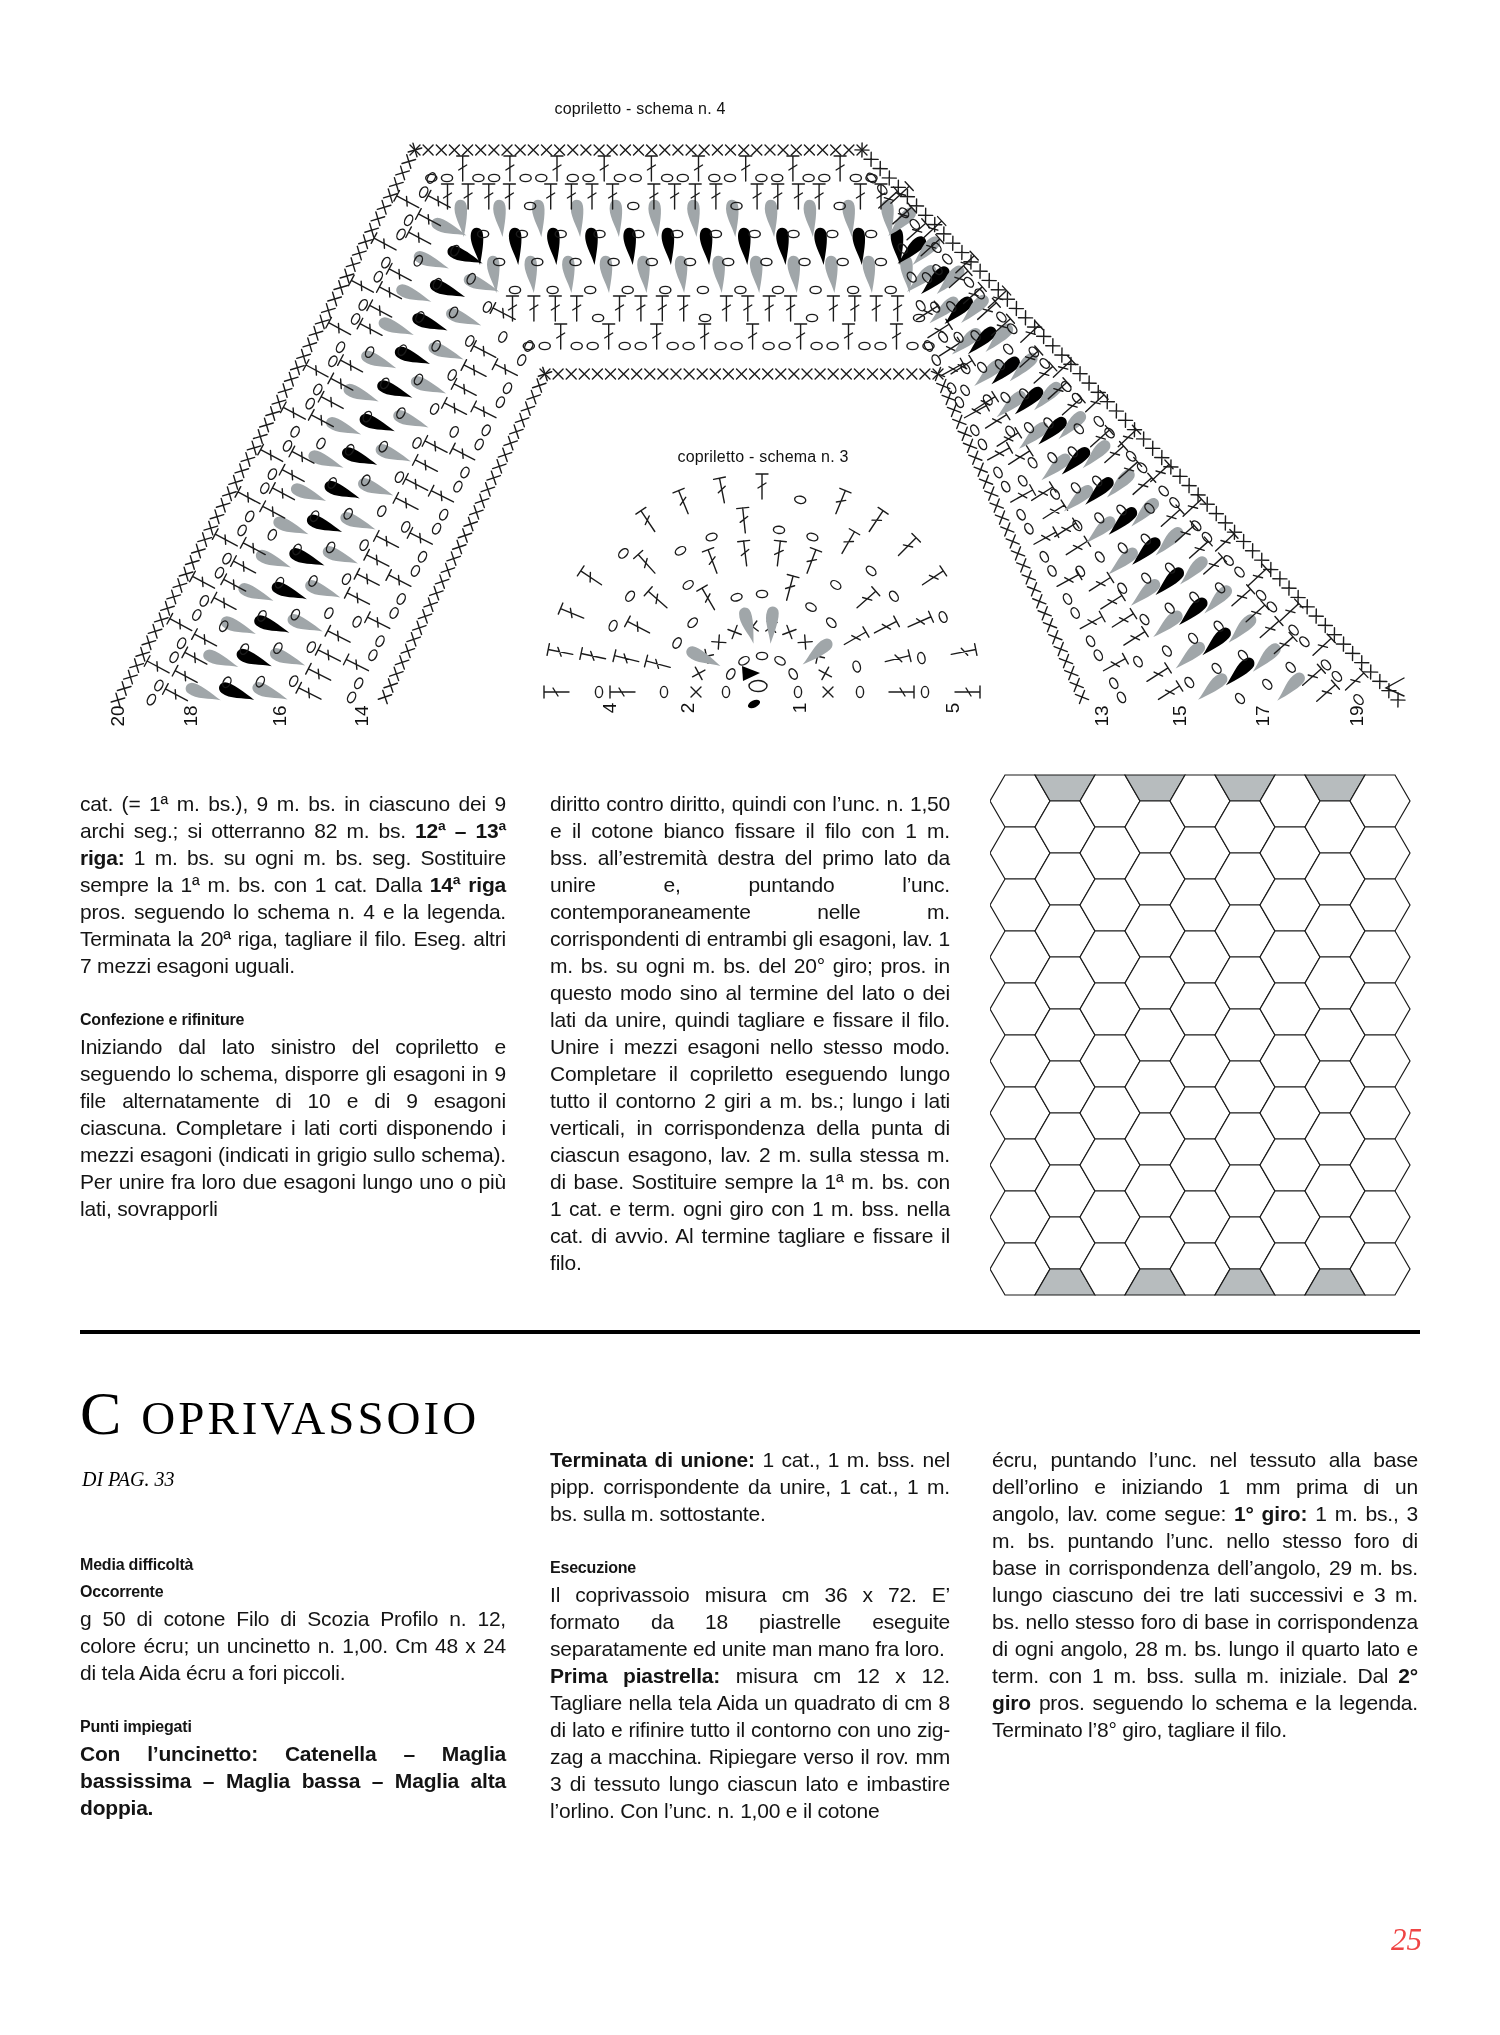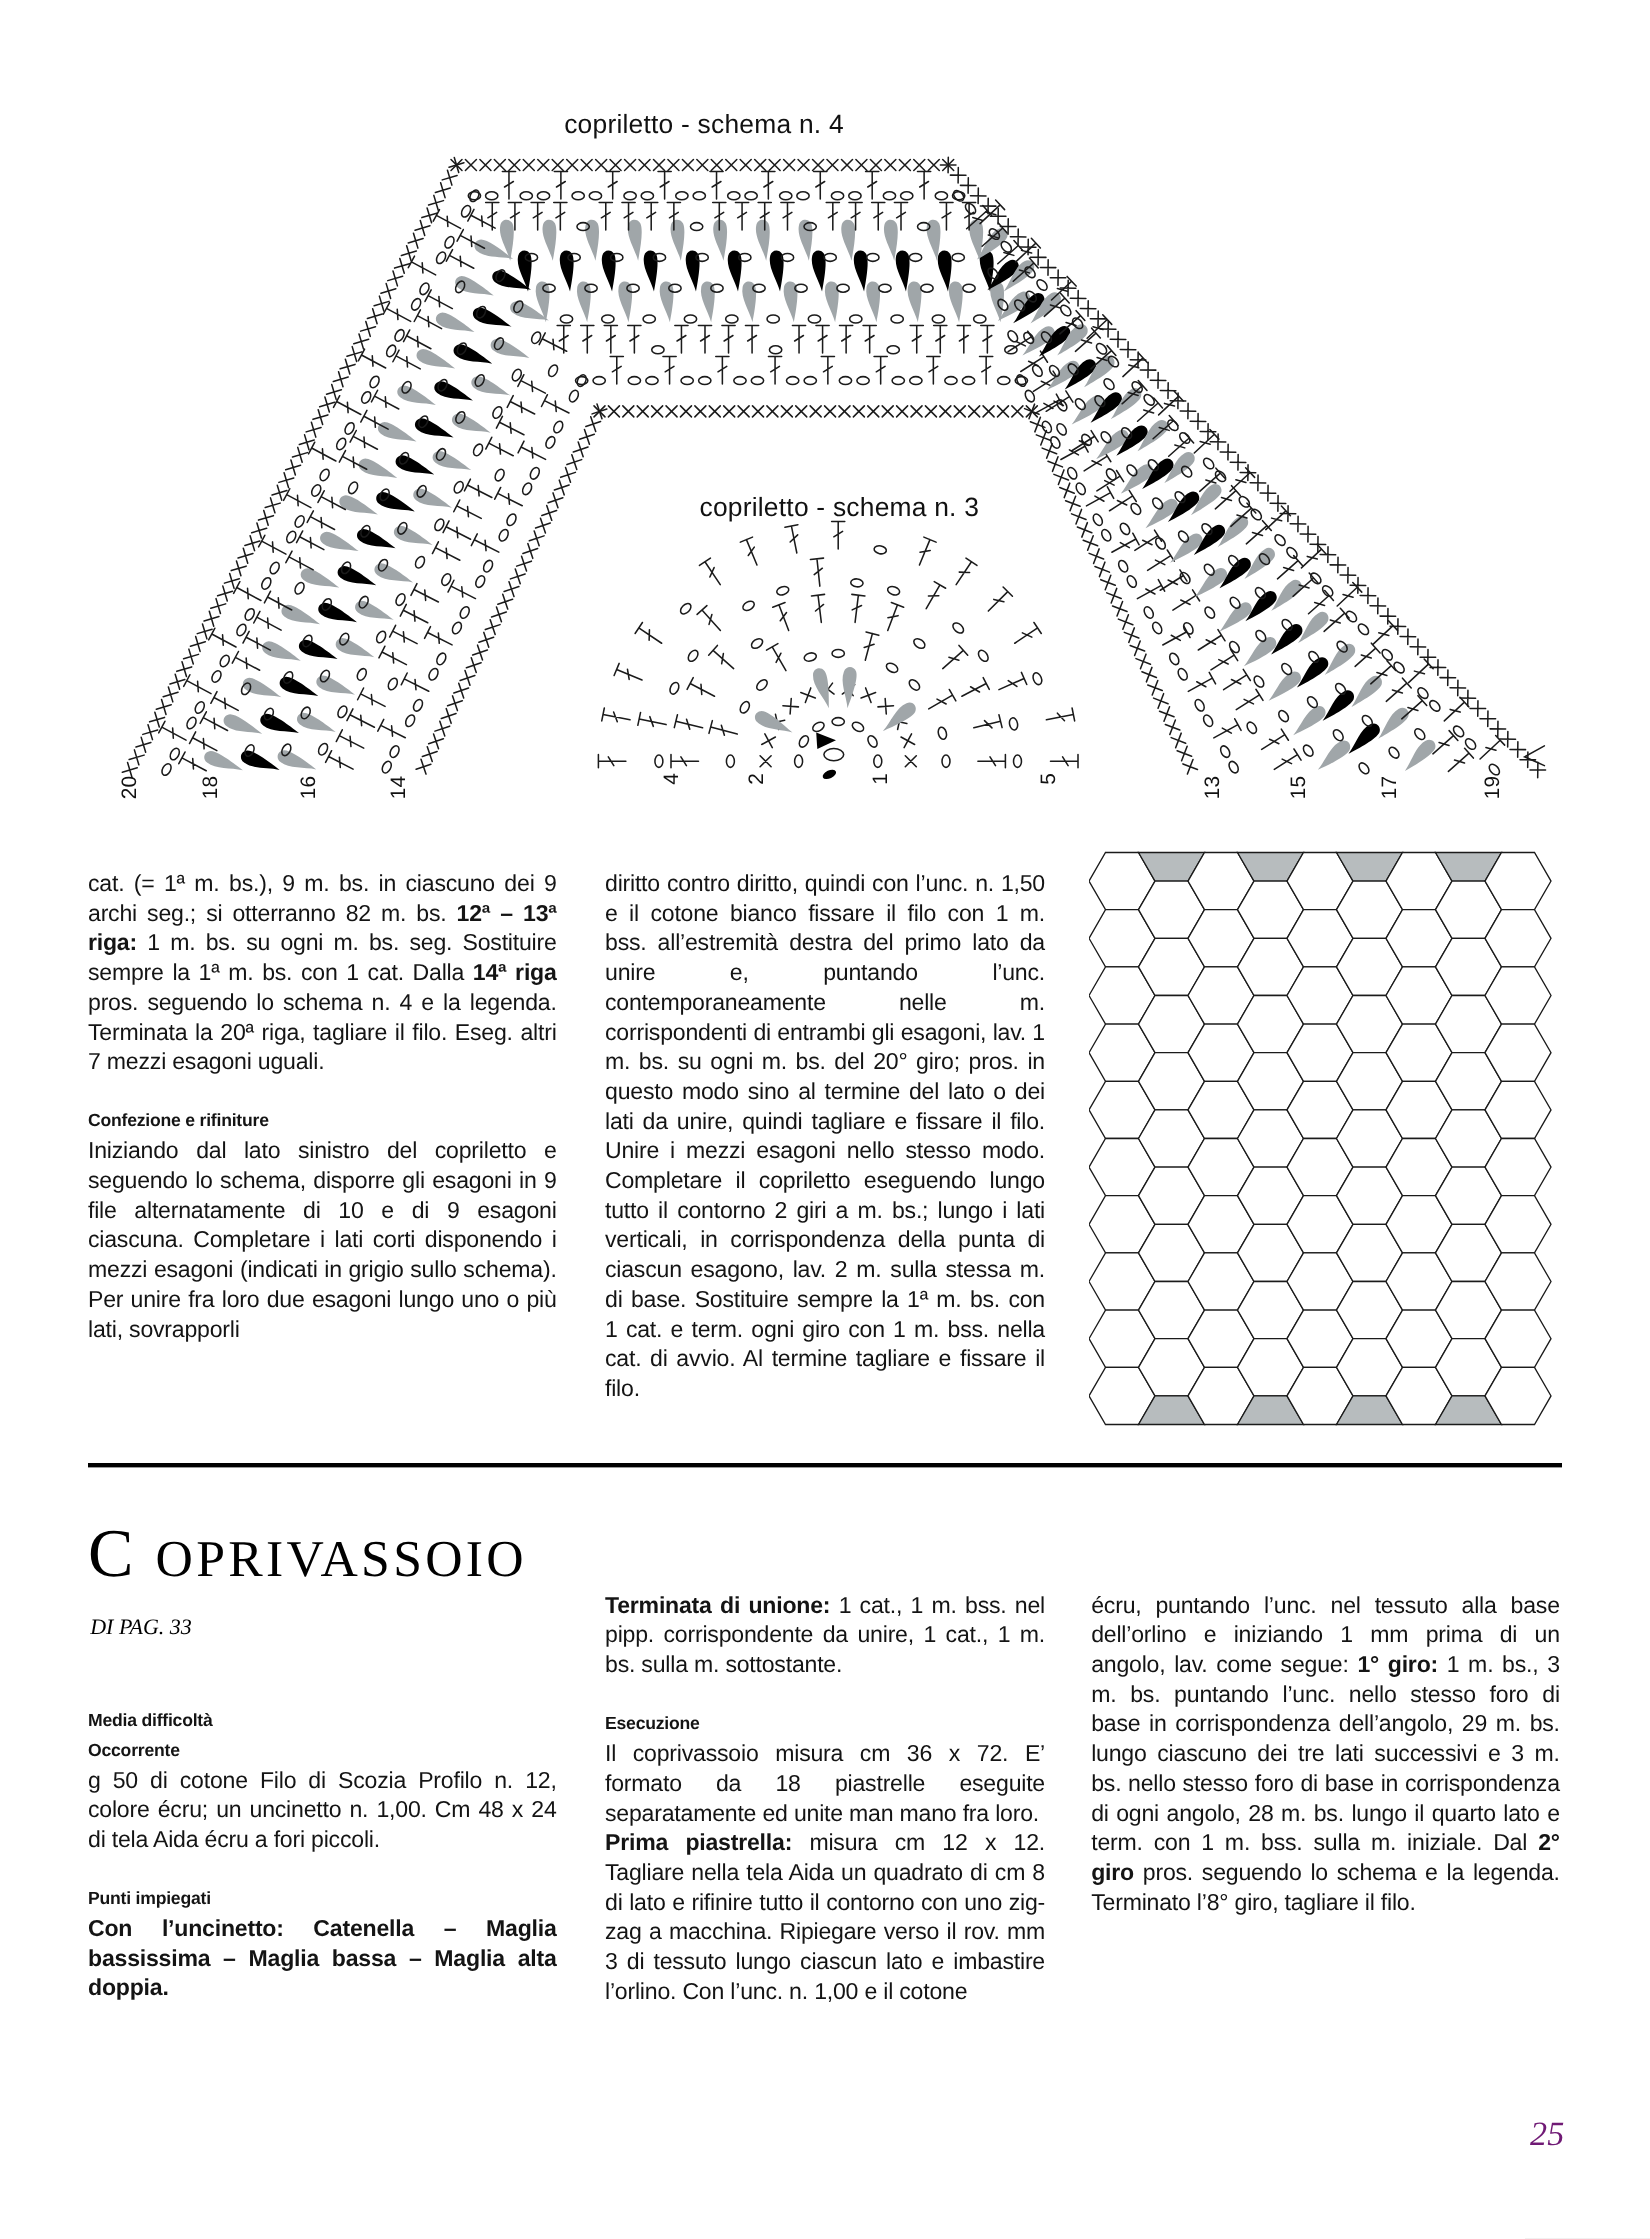--- a/index.html
+++ b/index.html
@@ -1,31 +1,31 @@
 <!DOCTYPE html>
 <html><head>
 <meta charset="utf-8">
 <style>
   html,body{margin:0;padding:0;background:#e8e8e8;}
   .page{position:relative;width:1500px;height:2035px;background:#ffffff;overflow:hidden;
         font-family:"Liberation Sans",sans-serif;color:#111;}
   .abs{position:absolute;}
-  .schema-title{font-size:24px;letter-spacing:.2px;text-align:center;color:#111;}
+  .schema-title{font-size:16px;letter-spacing:.2px;text-align:center;color:#111;}
   .col{position:absolute;text-align:justify;font-size:21px;line-height:27px;letter-spacing:-0.2px;color:#141414;}
   .col p{margin:0;}
   .col h3{margin:0;font-size:16px;line-height:27px;letter-spacing:-0.2px;}
   .col h3.gap{margin-top:27px;}
   .b{font-weight:bold;}
   .boldpara{font-weight:bold;}
   .rule{position:absolute;background:#000;height:4px;}
   .serif-title{font-family:"Liberation Serif",serif;color:#000;white-space:nowrap;}
   .serif-title .bigC{font-size:62px;letter-spacing:3px;}
   .serif-title .caps{font-size:47px;letter-spacing:3px;margin-left:17px;}
   .dipag{font-family:"Liberation Serif",serif;font-style:italic;font-size:20px;color:#000;}
-  .pagenum{font-family:"Liberation Serif",serif;font-style:italic;font-size:31px;color:#701a75;}
+  .pagenum{font-family:"Liberation Serif",serif;font-style:italic;font-size:31px;color:#ef4444;}
   svg .st{stroke:#1b1b1b;stroke-width:1.4;fill:none;stroke-linecap:round;}
   svg text.lbl{font-family:"Liberation Sans",sans-serif;font-size:19px;fill:#111;}
 </style>
 </head>
 <body>
 
 <div class="page">
 
   <svg id="charts" class="abs" style="left:0;top:0" width="1500" height="765" viewBox="0 0 1500 765">
       <g transform="translate(385.0,697.0) rotate(-63.6)">

